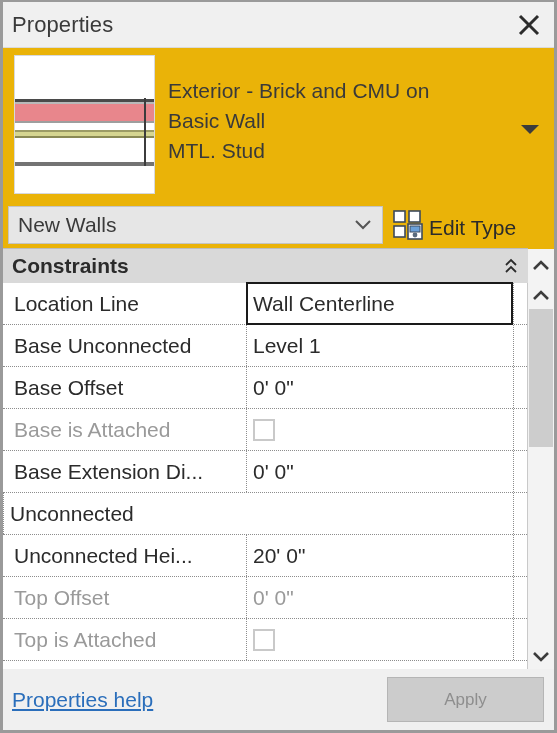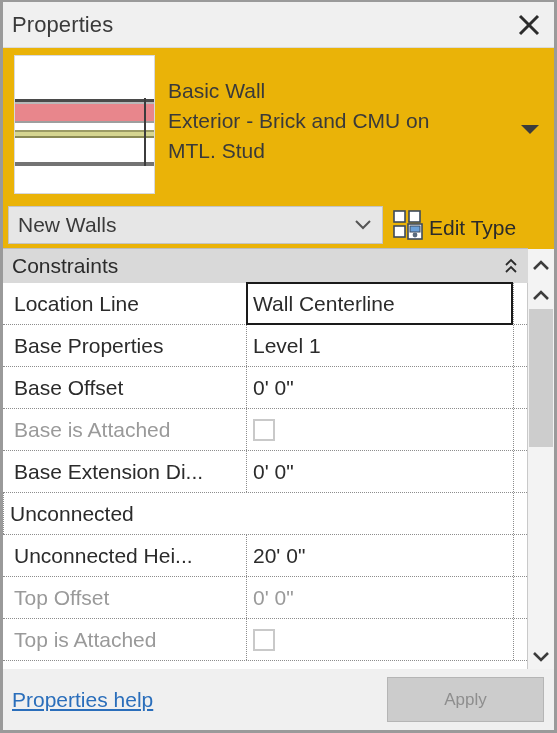--- a/index.html
+++ b/index.html
@@ -169,20 +169,21 @@
   
   .group-header {
     position: relative;
     flex: 0 0 34px;
     background: #d9d9d9;
     border-top: 1px solid #bdbdbd;
     display: flex;
     align-items: center;
     margin-right: 26px;
     cursor: pointer;
+    font-weight: bold;
   }
   .group-header-label {
     font-size: 21px;
     color: #2b2b2b;
     padding-left: 9px;
   }
   .group-collapse {
     position: absolute;
     right: 7px;
     top: 50%;
@@ -374,22 +375,22 @@
         <div class="wall-layer" style="top: 76px; height: 4px; background: rgb(214, 214, 145);"></div>
         <div class="wall-layer" style="top: 74px; height: 2px; background: rgb(156, 156, 102);"></div>
         <div class="wall-layer" style="top: 67px; height: 7px; background: rgb(255, 255, 255);"></div>
         <div class="wall-layer" style="top: 65px; height: 2px; background: rgb(158, 158, 158);"></div>
         <div class="wall-layer" style="top: 48px; height: 17px; background: rgb(232, 134, 140);"></div>
         <div class="wall-layer" style="top: 46px; height: 2px; background: rgb(185, 185, 185);"></div>
         <div class="wall-layer" style="top: 43px; height: 3px; background: rgb(74, 74, 74);"></div>
       <div class="wall-vert-edge" style="right:8px;"></div>
     </div>
     <div class="type-names">
+      <div class="type-name-line">Exterior - Brick and CMU on</div>
       <div class="type-name-line">Basic Wall</div>
-      <div class="type-name-line">Exterior - Brick and CMU on</div>
       <div class="type-name-line">MTL. Stud</div>
     </div>
     <div class="type-dropdown-arrow">
       <svg width="22" height="14" viewBox="0 0 22 14" aria-hidden="true">
         <polygon points="2,3 20,3 11,12" fill="#3c3c3c"></polygon>
       </svg>
     </div>
   </div>
 
   <div class="selector-row">
@@ -427,21 +428,21 @@
   </div>
 
   <div class="grid-area">
     <div class="grid" id="prop-grid">
         <div class="prow selected">
           <div class="pcell-name">Location Line</div>
           <div class="pcell-value">Wall Centerline</div>
           <div class="pcell-tail"></div>
         </div>
         <div class="prow">
-          <div class="pcell-name">Base Properties</div>
+          <div class="pcell-name">Base Unconnected</div>
           <div class="pcell-value">Level 1</div>
           <div class="pcell-tail"></div>
         </div>
         <div class="prow">
           <div class="pcell-name">Base Offset</div>
           <div class="pcell-value">0'  0"</div>
           <div class="pcell-tail"></div>
         </div>
         <div class="prow disabled">
           <div class="pcell-name">Base is Attached</div>

